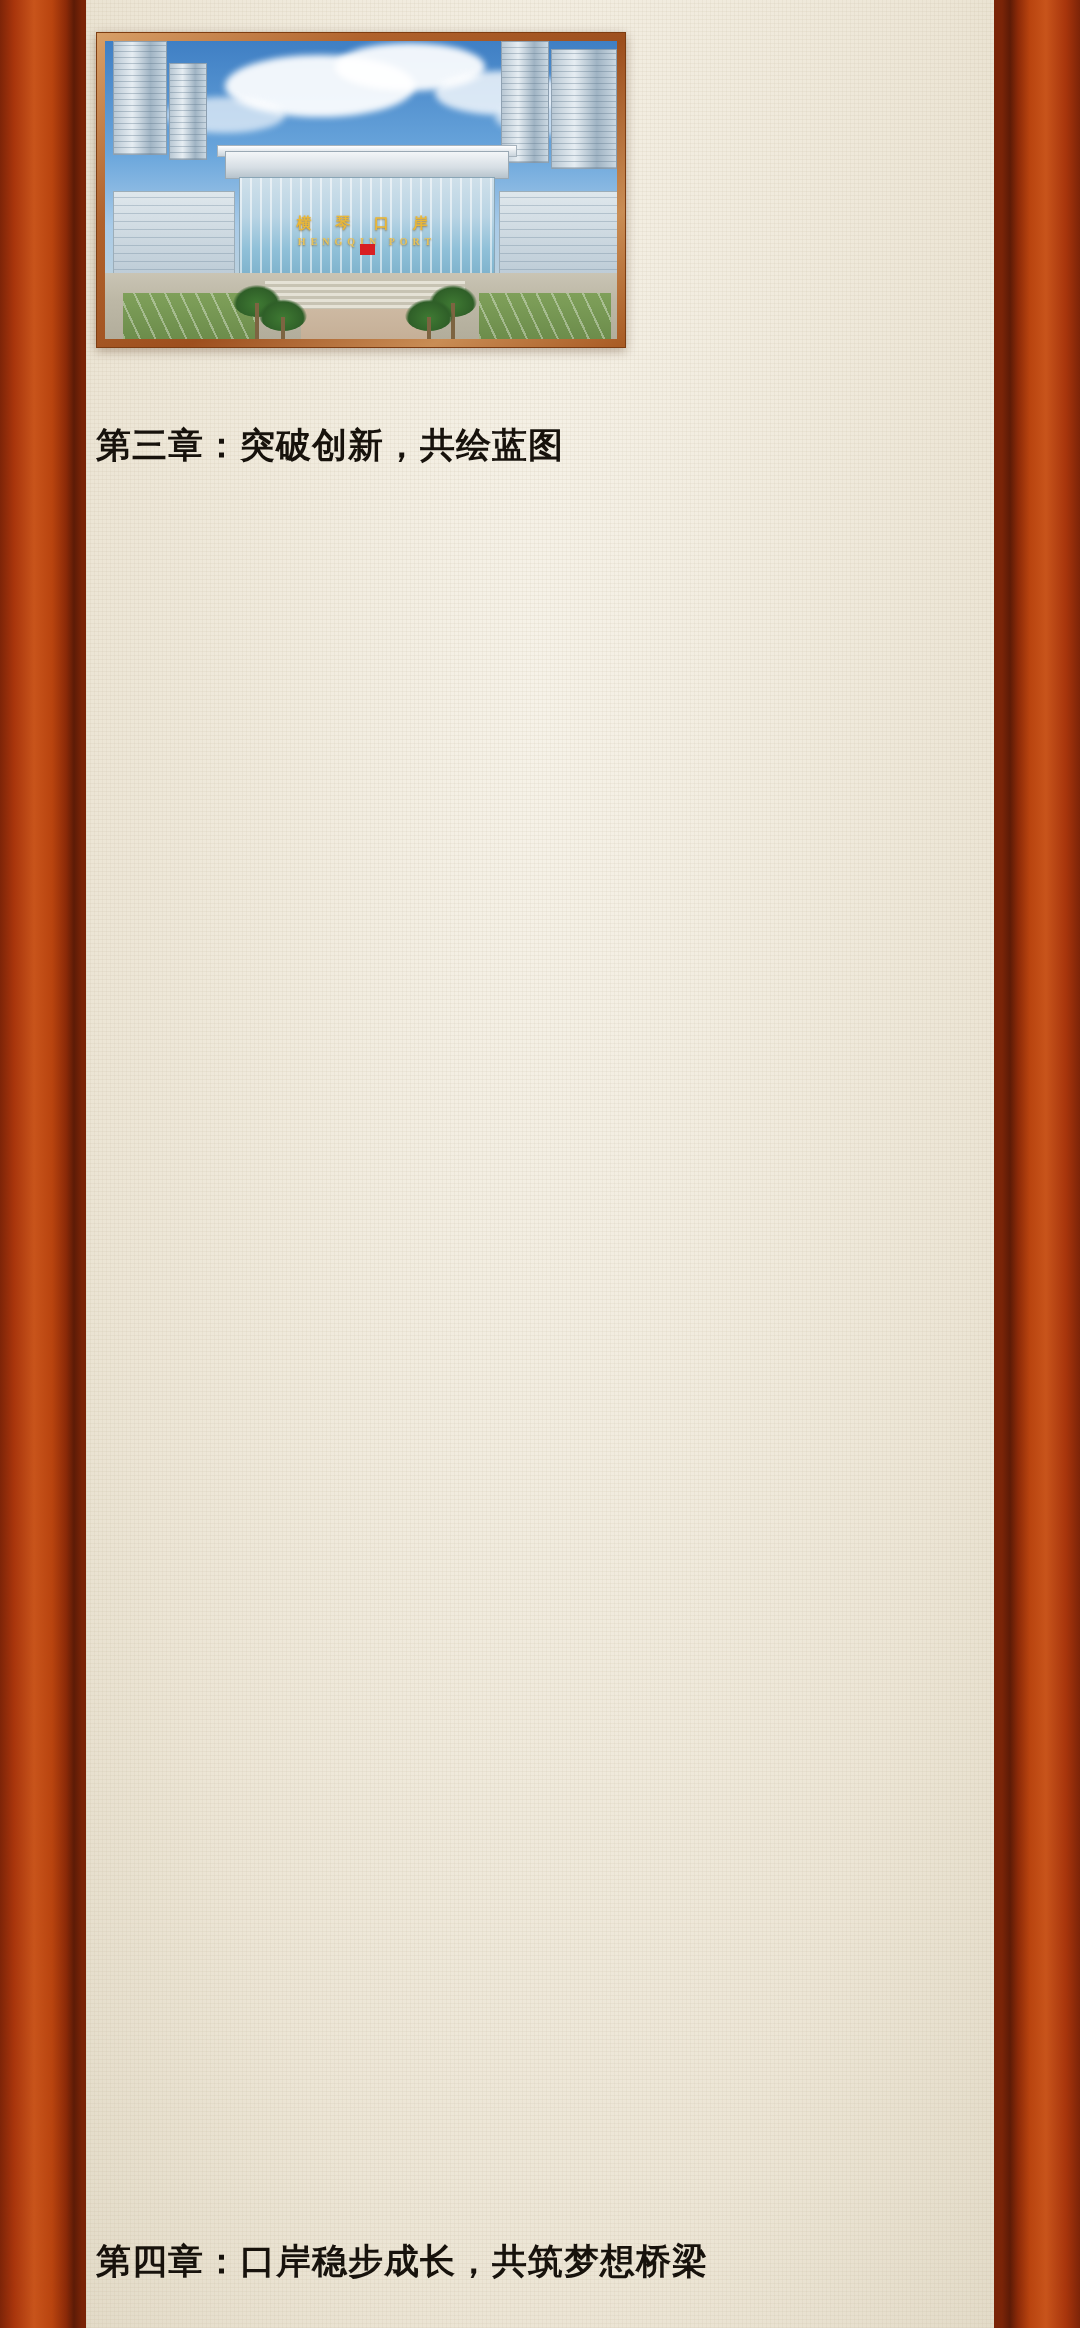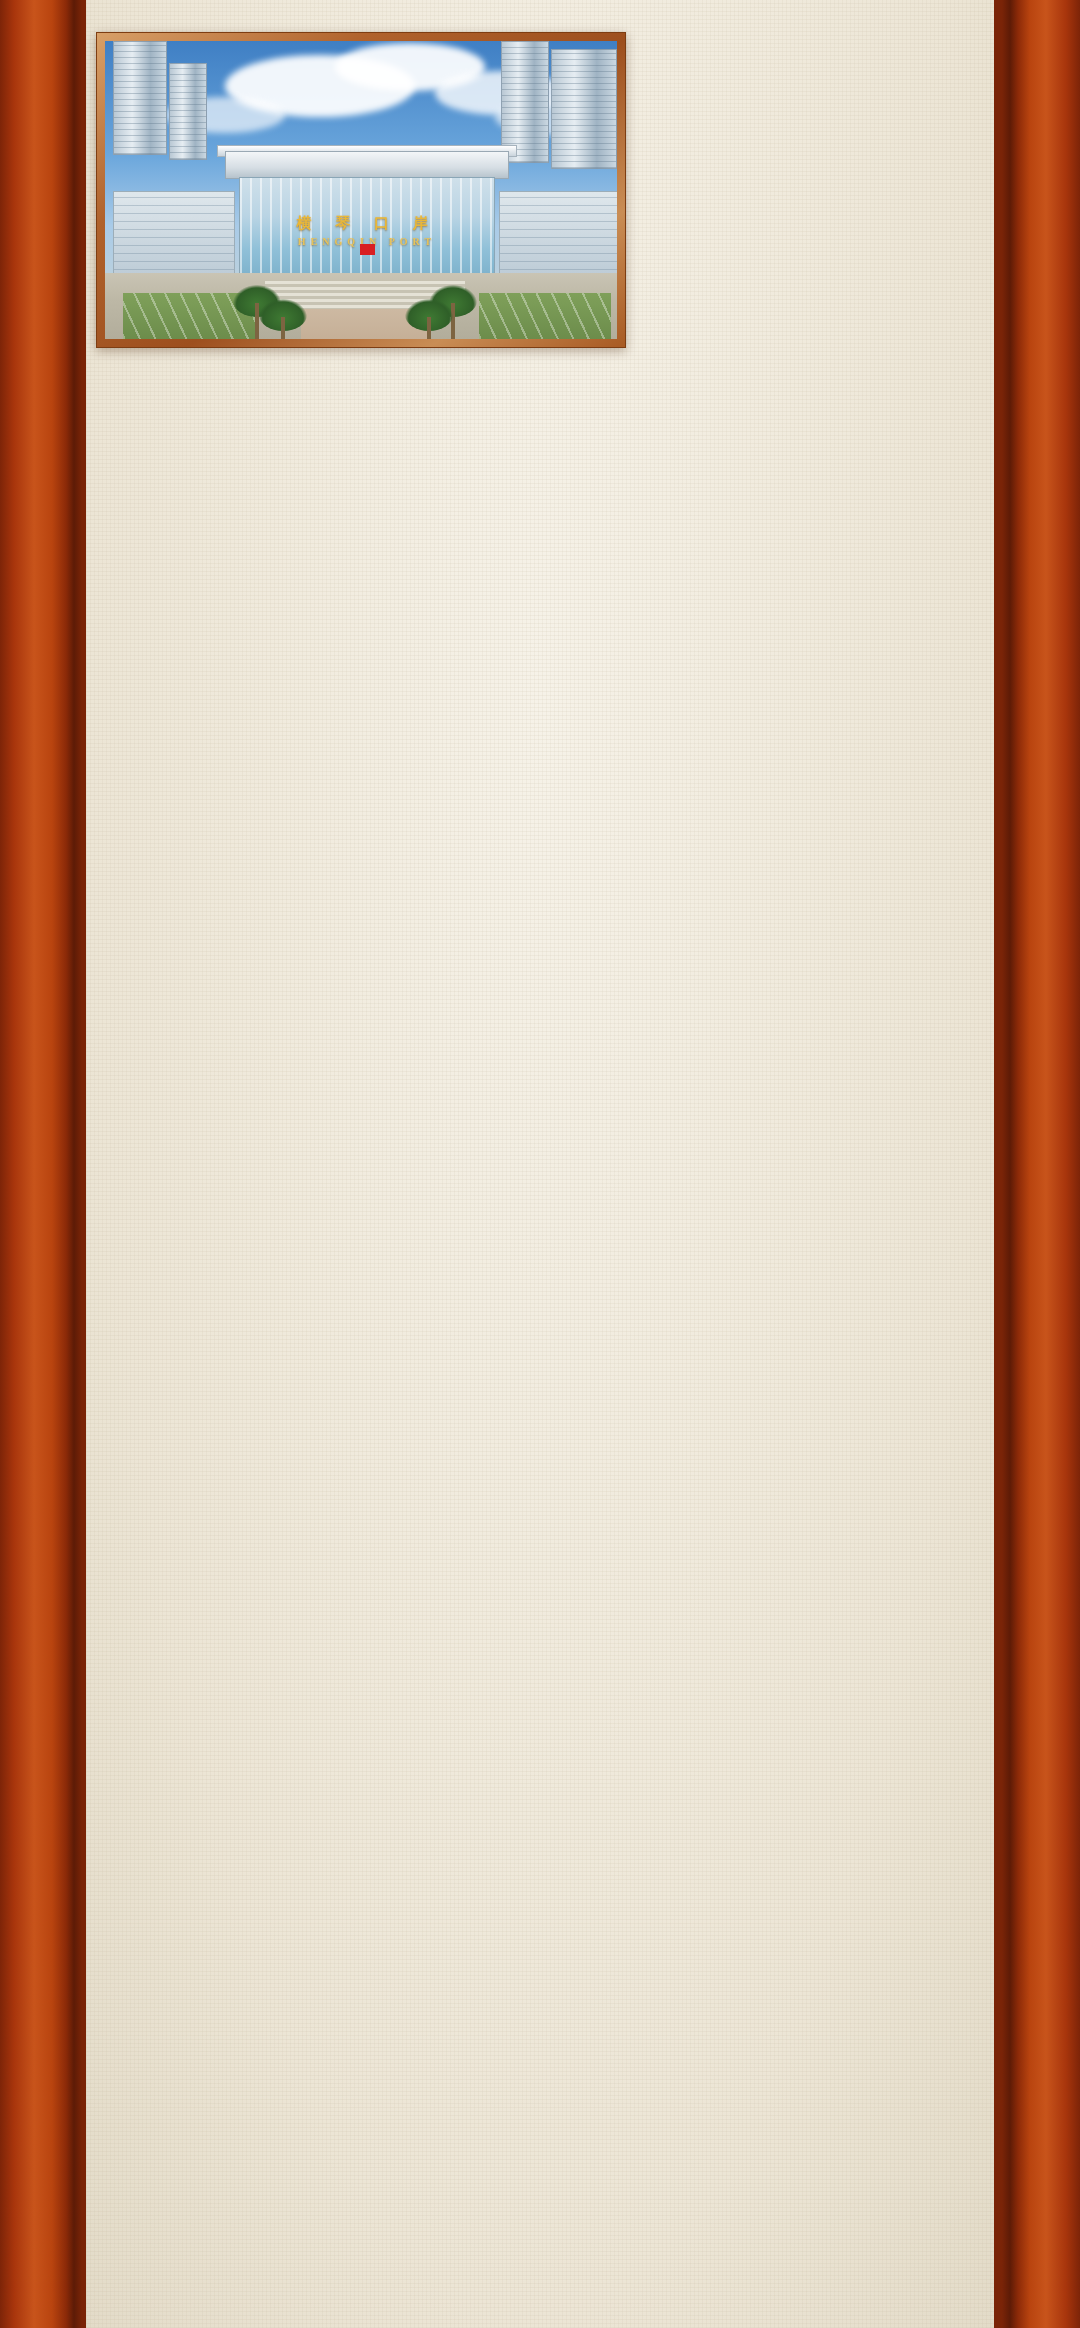--- a/index.html
+++ b/index.html
@@ -264,14 +264,16 @@
           <div class="fronds"></div>
           <div class="trunk"></div>
         </div>
       <div class="palm" style="left:322px; top:276px;">
           <div class="fronds"></div>
           <div class="trunk"></div>
         </div>
     </div>
   </div>
 
-
+  <div class="chapter ch3">第三章：突破创新，共绘蓝图</div>
+
+  <div class="chapter ch4">第四章：口岸稳步成长，共筑梦想桥梁</div>
 </div>
 
 </body></html>

